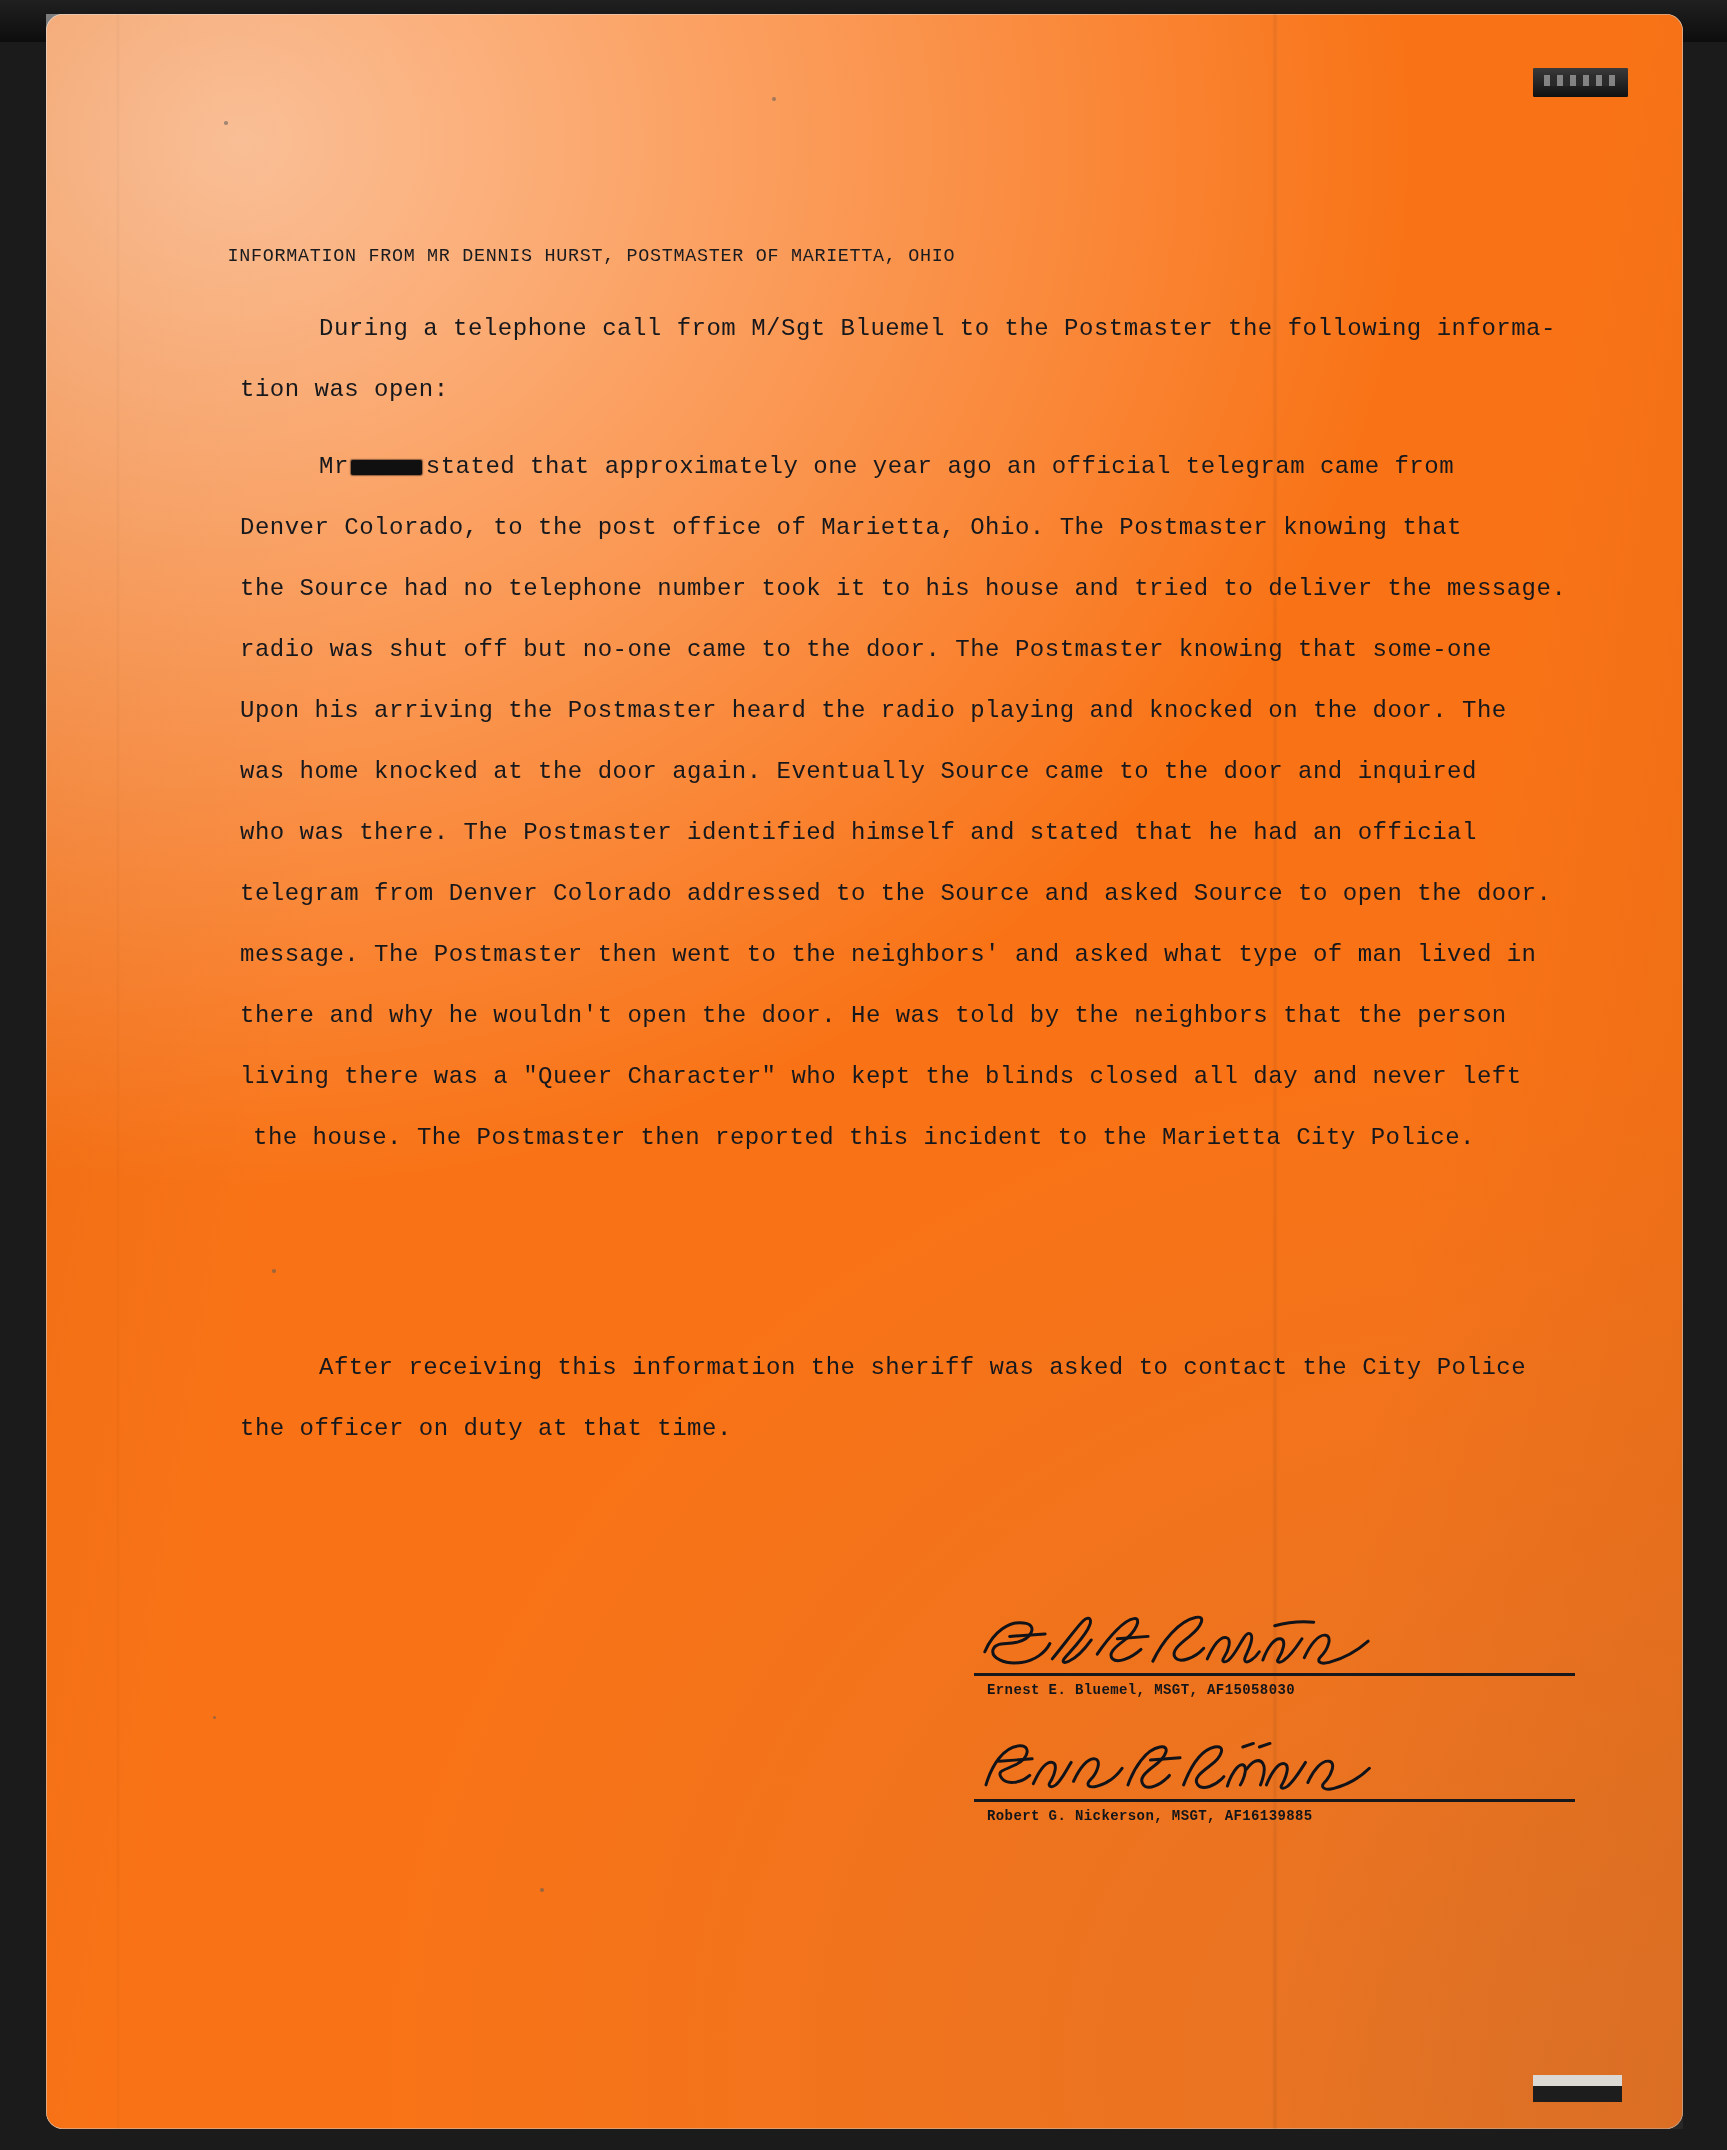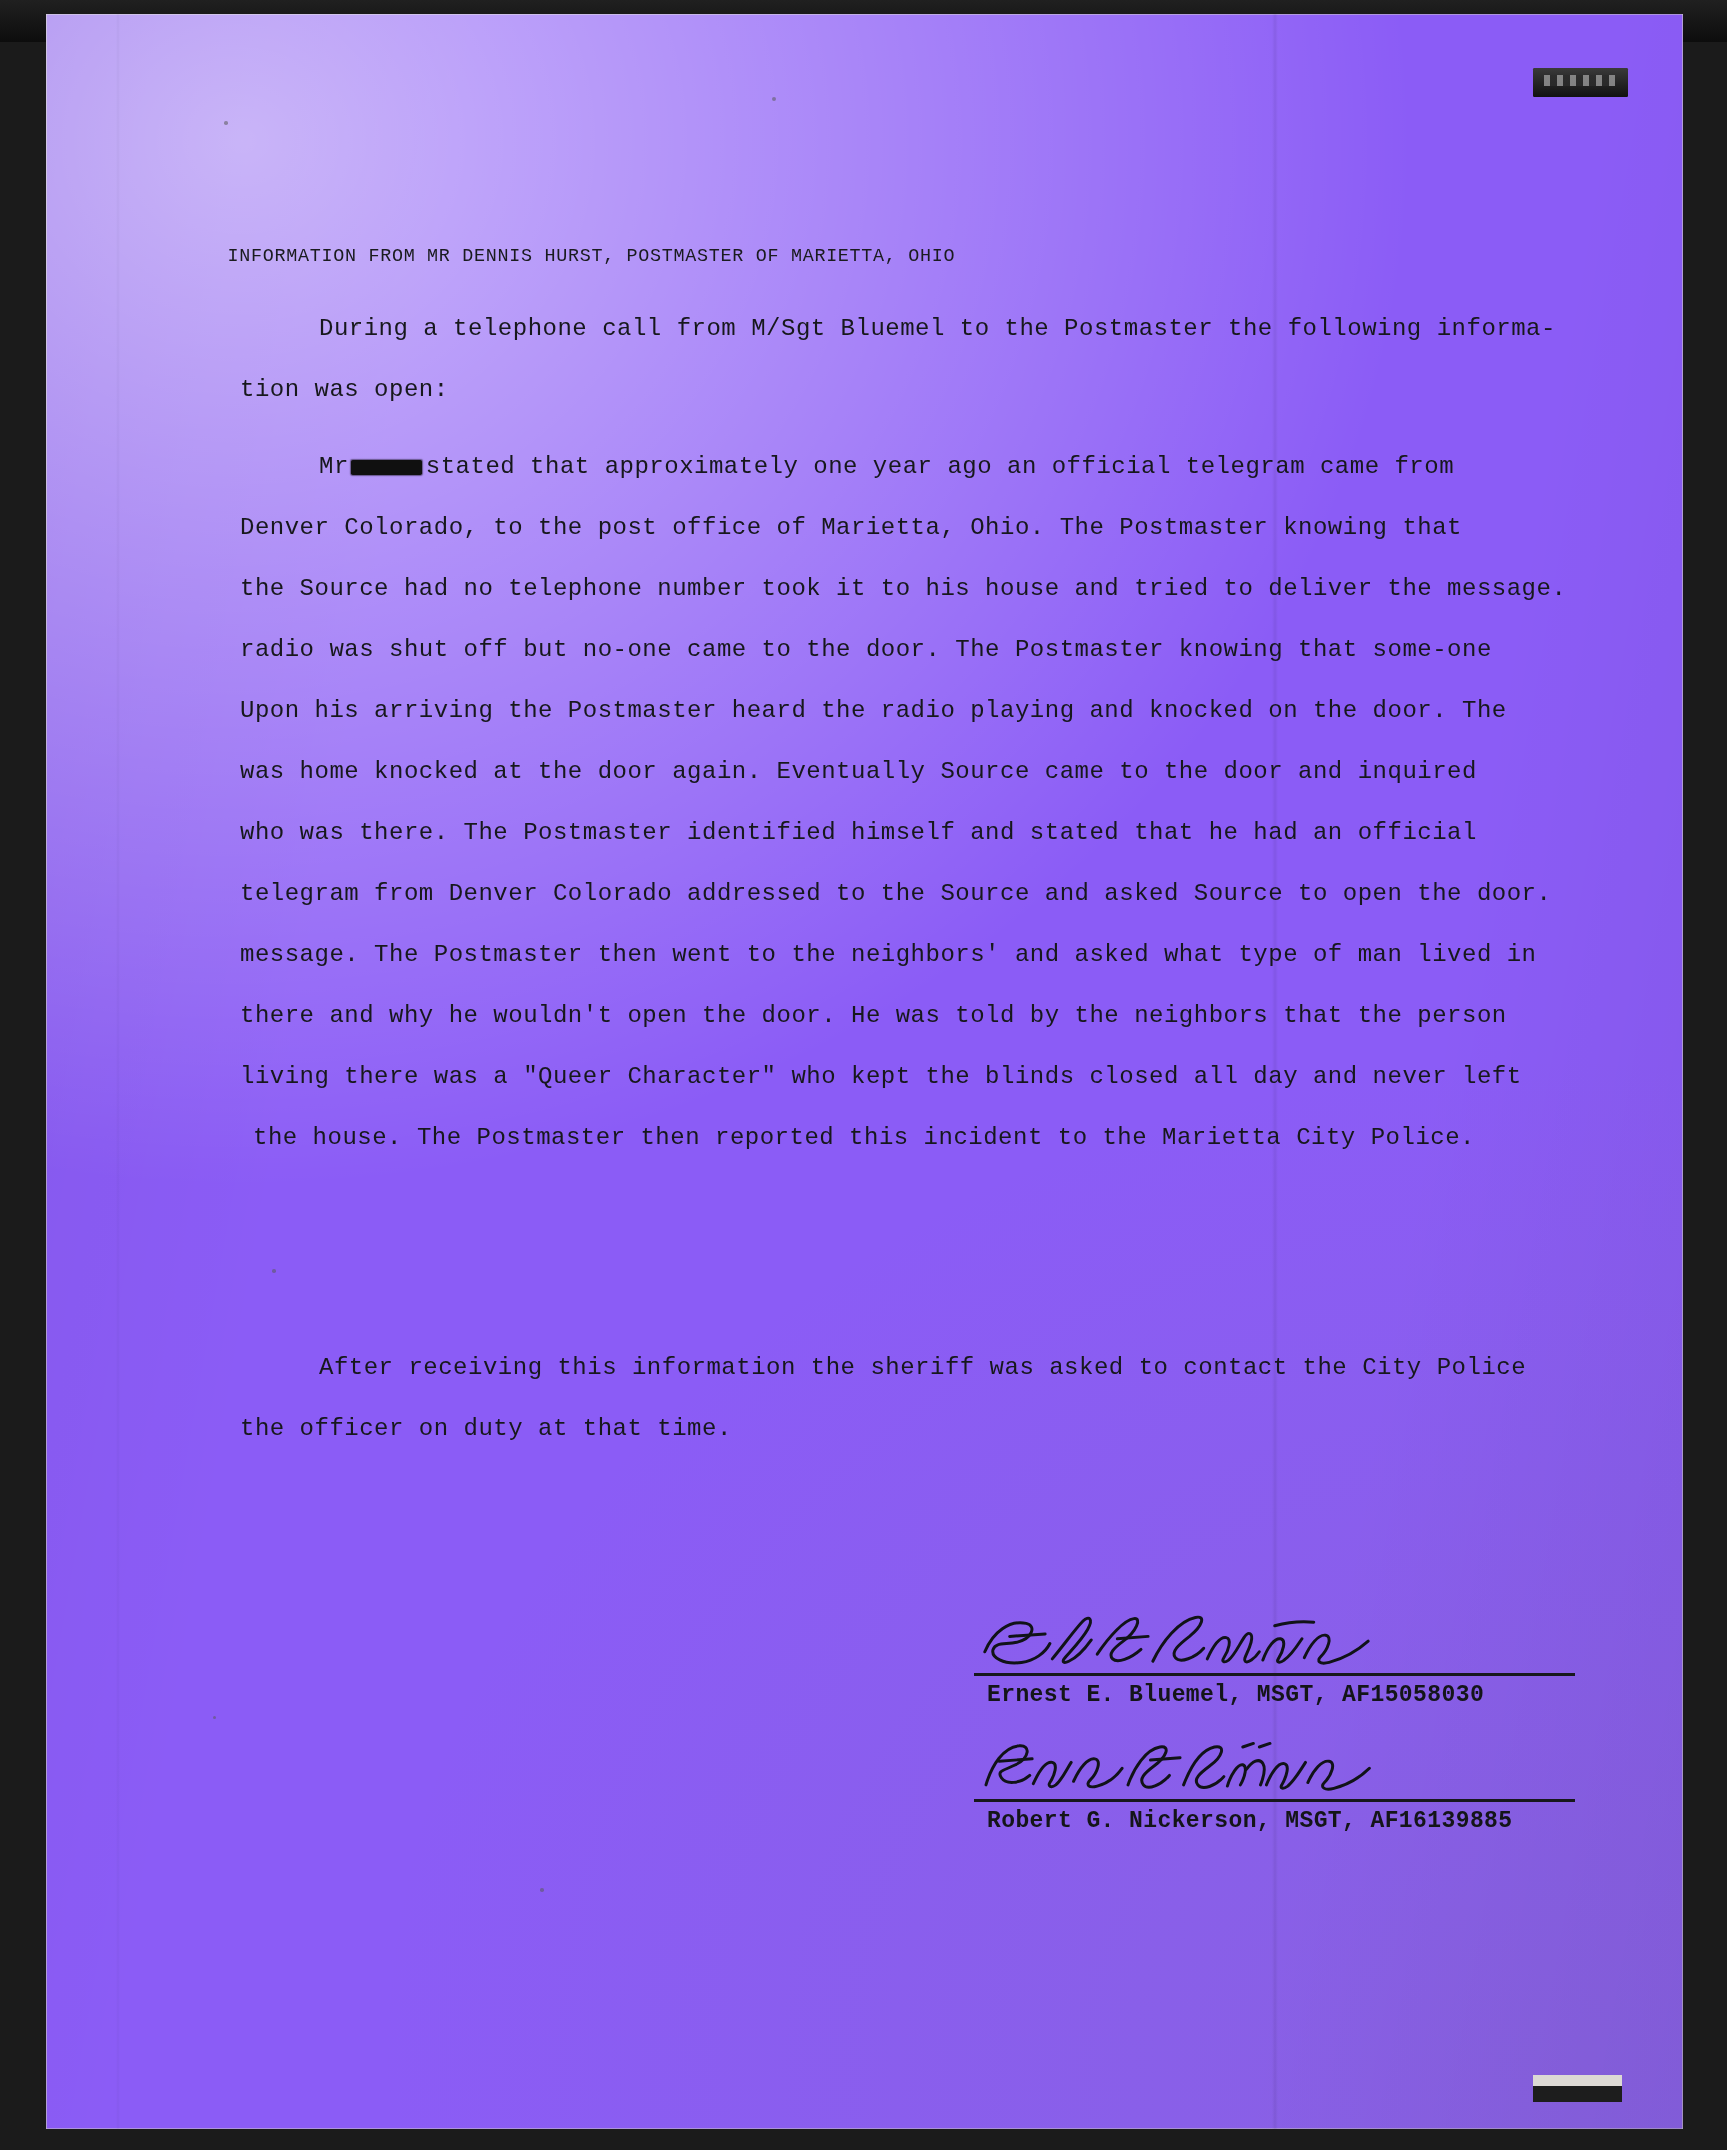--- a/index.html
+++ b/index.html
@@ -31,22 +31,23 @@
     background: linear-gradient(180deg,#202020 0%, #0d0d0d 100%);
   }
 
   
   .page {
     position: absolute;
     left: 46px;
     top: 14.3px;
     width: 1637px;
     height: 2115px;
-    background: #8b5cf6;
+    background: #f97316;
     box-shadow: 0 0 0 0.6px #cfccc6 inset;
+    border-radius: 17px;
   }
   
   .page-shade {
     position: absolute;
     inset: 0;
     background:
       radial-gradient(130% 90% at 12% 6%, rgba(255,255,255,0.55) 0%, rgba(255,255,255,0) 55%),
       radial-gradient(120% 80% at 92% 97%, rgba(120,120,120,0.16) 0%, rgba(120,120,120,0) 60%),
       linear-gradient(100deg, rgba(0,0,0,0.05) 0%, rgba(0,0,0,0) 22%, rgba(0,0,0,0) 78%, rgba(0,0,0,0.06) 100%);
     pointer-events: none;
@@ -132,21 +133,21 @@
   .sig-svg { display: block; }
   .sig-rule {
     width: 601px;
     height: 2.4px;
     background: #17181c;
     margin-top: -6px;
   }
   .sig-name {
     font-family: "Liberation Mono", monospace;
     font-weight: bold;
-    font-size: 23px;
+    font-size: 14px;
     letter-spacing: 0.4px;
     color: #141519;
     margin-top: 6px;
     margin-left: 13px;
     white-space: nowrap;
   }
 
   
   .speck { position: absolute; background: #5a5a5a; border-radius: 50%; opacity: .55; }
 </style>

